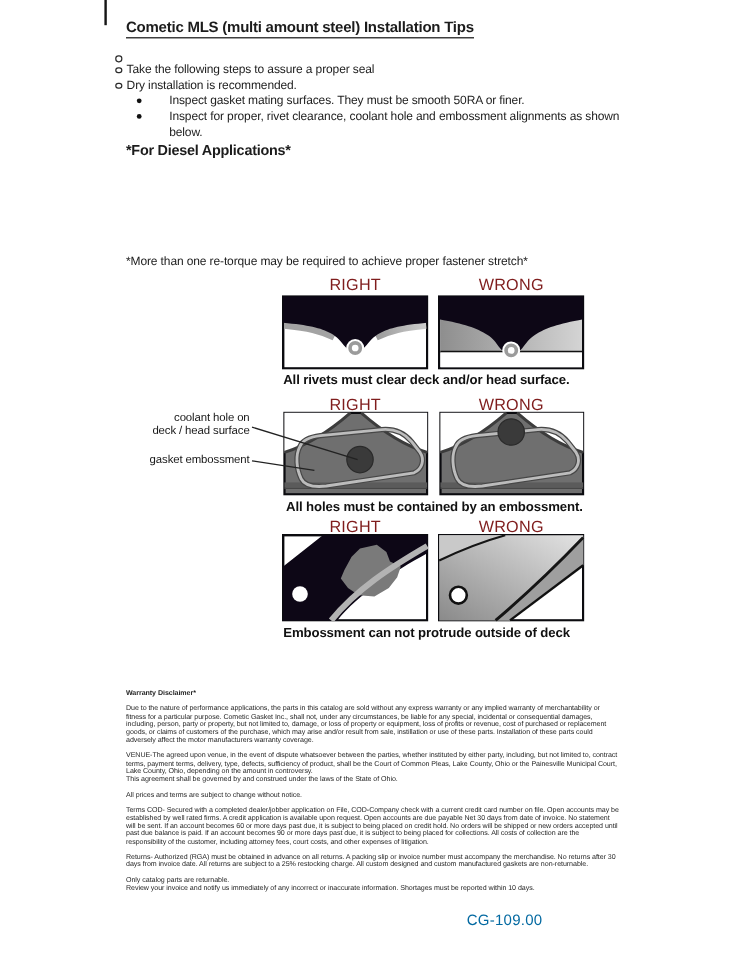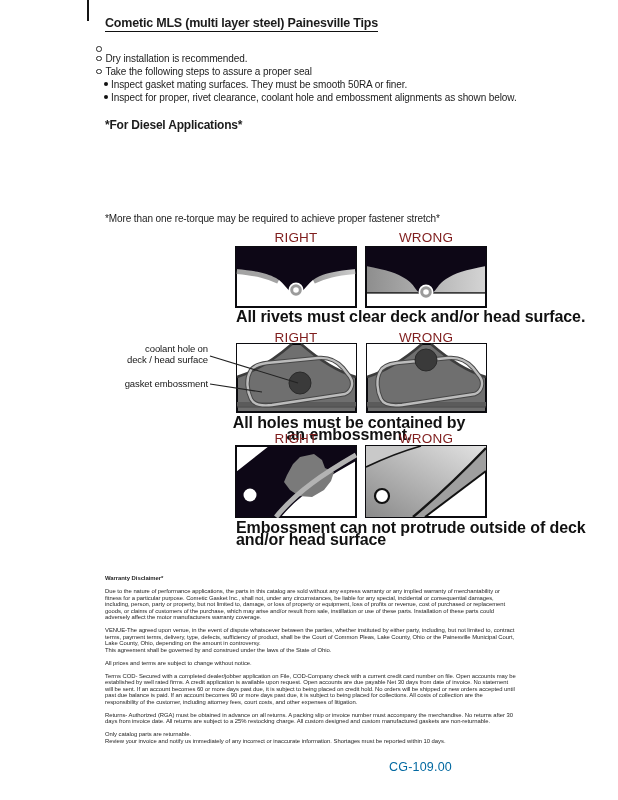--- a/index.html
+++ b/index.html
@@ -10,69 +10,69 @@
   .crop-mark { position:absolute; left:87px; top:0; width:2px; height:21px; background:#151515; }
 
   .title {
     position:absolute; left:105px; top:16px;
     font-size:12.5px; font-weight:bold; letter-spacing:-0.2px;
     border-bottom:1.6px solid #111; padding-bottom:1px; white-space:nowrap;
   }
 
   .tips { position:absolute; left:96px; top:42px; width:430px; font-size:10px; letter-spacing:-0.1px; }
   .tip-row { display:flex; align-items:flex-start; line-height:13px; }
-  .tip-row.sub { margin-left:8px; }
+  .tip-row.sub { margin-left:18px;gap:20px; }
   .marker-open {
     flex:0 0 auto; width:3.5px; height:3.5px; border:1px solid #2a2a2a; border-radius:50%;
     margin:4px 4px 0 0;
   }
   .marker-fill {
     flex:0 0 auto; width:4px; height:4px; background:#111; border-radius:50%;
     margin:4.5px 3px 0 0;
   }
 
   .diesel-heading { position:absolute; left:105px; top:118px; font-size:12px; font-weight:bold; letter-spacing:-0.2px; }
   .para { position:absolute; left:105px; width:427px; font-size:10px; line-height:13px; letter-spacing:-0.1px; }
   .p1 { top:136px; }
   .p2 { top:169px; }
   .p3 { top:212px; }
 
   .rw-label { position:absolute; width:122px; text-align:center; font-size:13.5px; letter-spacing:0.2px; color:#7f1d1d; }
   .panel { position:absolute; }
-  .caption { position:absolute; font-size:16px; font-weight:bold; letter-spacing:-0.1px; line-height:12px; color:#111; }
+  .caption { position:absolute; font-size:11px; font-weight:bold; letter-spacing:-0.1px; line-height:12px; color:#111; }
 
   .annot { position:absolute; left:98px; width:110px; text-align:right; font-size:9.5px; line-height:11px; color:#161616; letter-spacing:-0.1px; }
   .annot-lines { position:absolute; left:208px; top:350px; }
 
   .legal { position:absolute; left:105px; top:575px; width:412px; font-size:5.9px; line-height:6.5px; letter-spacing:-0.04px; color:#262626; }
   .legal p { margin:0 0 6.5px 0; }
   .legal .lh { font-weight:bold; margin:0 0 6.5px 0; }
 
   .footer-code { position:absolute; left:389px; top:760px; font-size:12.5px; color:#0369a1; letter-spacing:0.2px; }
 </style>
 </head>
 <body>
 
 <div class="page">
 
   <div class="crop-mark"></div>
 
-  <div class="title">Cometic MLS (multi layer steel) Painesville Tips</div>
+  <div class="title">Cometic MLS (multi amount steel) Installation Tips</div>
 
   <div class="tips">
     <div class="tip-row">
       <span class="marker-open"></span>
     </div>
     <div class="tip-row">
       <span class="marker-open"></span>
-      <span>Dry installation is recommended.</span>
+      <span>Take the following steps to assure a proper seal</span>
     </div>
     <div class="tip-row">
       <span class="marker-open"></span>
-      <span>Take the following steps to assure a proper seal</span>
+      <span>Dry installation is recommended.</span>
     </div>
     <div class="tip-row sub">
       <span class="marker-fill"></span>
       <span>Inspect gasket mating surfaces.  They must be smooth 50RA or finer.</span>
     </div>
     <div class="tip-row sub">
       <span class="marker-fill"></span>
       <span>Inspect for proper, rivet clearance, coolant hole and embossment alignments as shown below.</span>
     </div>
   </div>
@@ -149,21 +149,21 @@
     <path d="M15,56 C11,48 10,36 14,29 C16,24 23,21 31,20 L82,15 C93,14 101,18 107,25 L114,34 C118,40 116,48 109,51 L36,62 C27,63 18,62 15,56 Z" fill="none" stroke="#474747" stroke-width="4.4"></path>
     <path d="M15,56 C11,48 10,36 14,29 C16,24 23,21 31,20 L82,15 C93,14 101,18 107,25 L114,34 C118,40 116,48 109,51 L36,62 C27,63 18,62 15,56 Z" fill="none" stroke="#bcbcbc" stroke-width="2.4"></path>
     <circle cx="60" cy="17" r="11" fill="#3a3a3a" stroke="#2a2a2a" stroke-width="1"></circle>
   </svg>
 
   <svg class="annot-lines" width="100" height="46" viewBox="0 0 100 46">
     <line x1="2" y1="6" x2="90" y2="33" stroke="#222" stroke-width="1.1"></line>
     <line x1="2" y1="34" x2="54" y2="42" stroke="#222" stroke-width="1.1"></line>
   </svg>
 
-  <div class="caption" style="left:223px; top:417px; width:252px; text-align:center;">All holes must be contained by an embossment.</div>
+  <div class="caption" style="left:236px; top:417px; width:252px; text-align:center;">All holes must be contained by an embossment.</div>
 
   <div class="rw-label" style="left:235px; top:431px;">RIGHT</div>
   <div class="rw-label" style="left:365px; top:431px;">WRONG</div>
 
   <svg class="panel" style="left:235px; top:445px;" width="122" height="73" viewBox="0 0 122 73">
     <rect x="1" y="1" width="120" height="71" fill="#ffffff" stroke="#0b0b0f" stroke-width="2"></rect>
     <path d="M1,27 L34,1 L121,1 L121,16 C92,32 64,50 46,72 L1,72 Z" fill="#0d0716"></path>
     <path d="M52,30 L58,19 L65,12 L79,9 L87,15 L90,23 L99,27 L96,36 L89,45 L77,52 L64,51 L55,45 L49,37 Z" fill="#7a7a7a"></path>
     <path d="M121,10 C90,28 62,46 41,72" stroke="#b3b3b3" stroke-width="5" fill="none"></path>
     <circle cx="15" cy="50" r="6.5" fill="#ffffff"></circle>
@@ -181,21 +181,20 @@
     <path d="M1,22 C20,13 38,6 56,1 L1,1 Z" fill="#c9c9c9"></path>
     <path d="M1,22 C20,13 38,6 56,1" stroke="#151515" stroke-width="1.8" fill="none"></path>
     <path d="M48,72 C74,50 99,26 121,3 L121,26 C100,42 80,57 60,72 Z" fill="#9f9f9f"></path>
     <path d="M60,72 C80,57 100,42 121,26" stroke="#111" stroke-width="2" fill="none"></path>
     <path d="M48,72 C74,50 99,26 121,3" stroke="#151515" stroke-width="2.4" fill="none"></path>
     <circle cx="17" cy="51" r="7" fill="#ffffff" stroke="#111" stroke-width="2.2"></circle>
   </svg>
 
   <div class="caption" style="left:236px; top:522px;">
     <div>Embossment can not protrude outside of deck</div>
-    <div>and/or head surface</div>
   </div>
 
   <div class="legal">
     <p class="lh">Warranty Disclaimer*</p>
     <p>Due to the nature of performance applications, the parts in this catalog are sold without any express warranty or any implied warranty of merchantability or fitness for a particular purpose.  Cometic Gasket Inc., shall not, under any circumstances, be liable for any special, incidental or consequential damages, including, person, party or property, but not limited to, damage, or loss of property or equipment, loss of profits or revenue, cost of purchased or replacement goods, or claims of customers of the purchase, which may arise and/or result from sale, instillation or use of these parts.  Installation of these parts could adversely affect the motor manufacturers warranty coverage.</p>
     <p>
       <span>VENUE-The agreed upon venue, in the event of dispute whatsoever between the parties, whether instituted by either party, including, but not limited to, contract terms, payment terms, delivery, type, defects, sufficiency of product, shall be the Court of Common Pleas, Lake County, Ohio or the Painesville Municipal Court, Lake County, Ohio, depending on the amount in controversy.</span><br>
       <span>This agreement shall be governed by and construed under the laws of the State of Ohio.</span>
     </p>
     <p>All prices and terms are subject to change without notice.</p>

